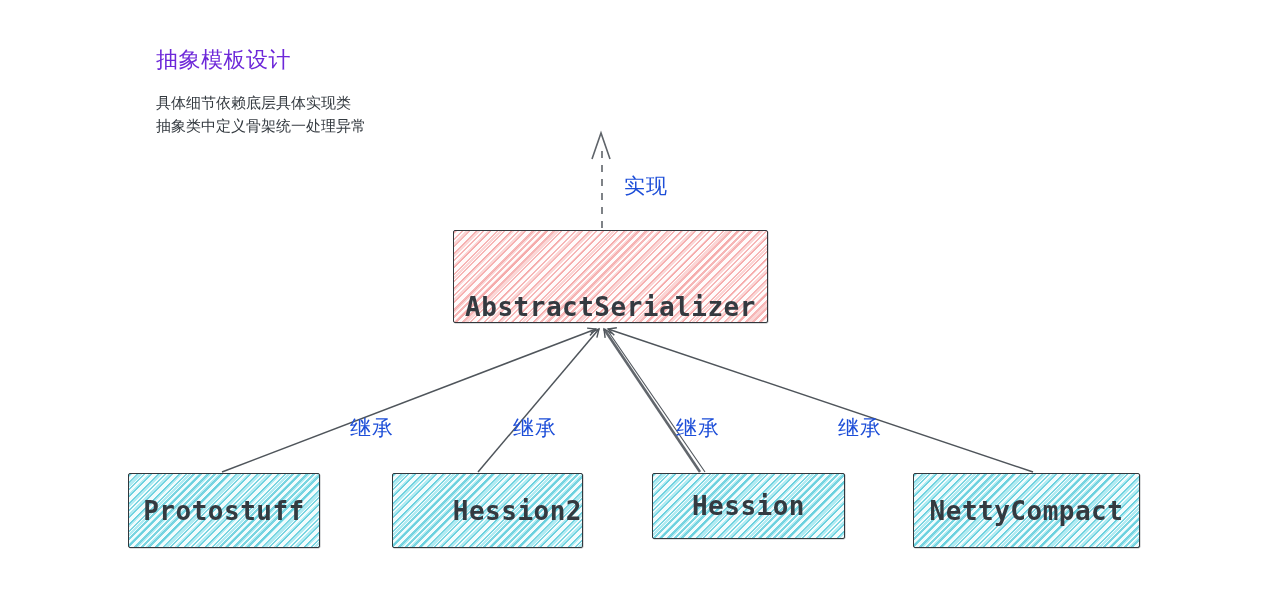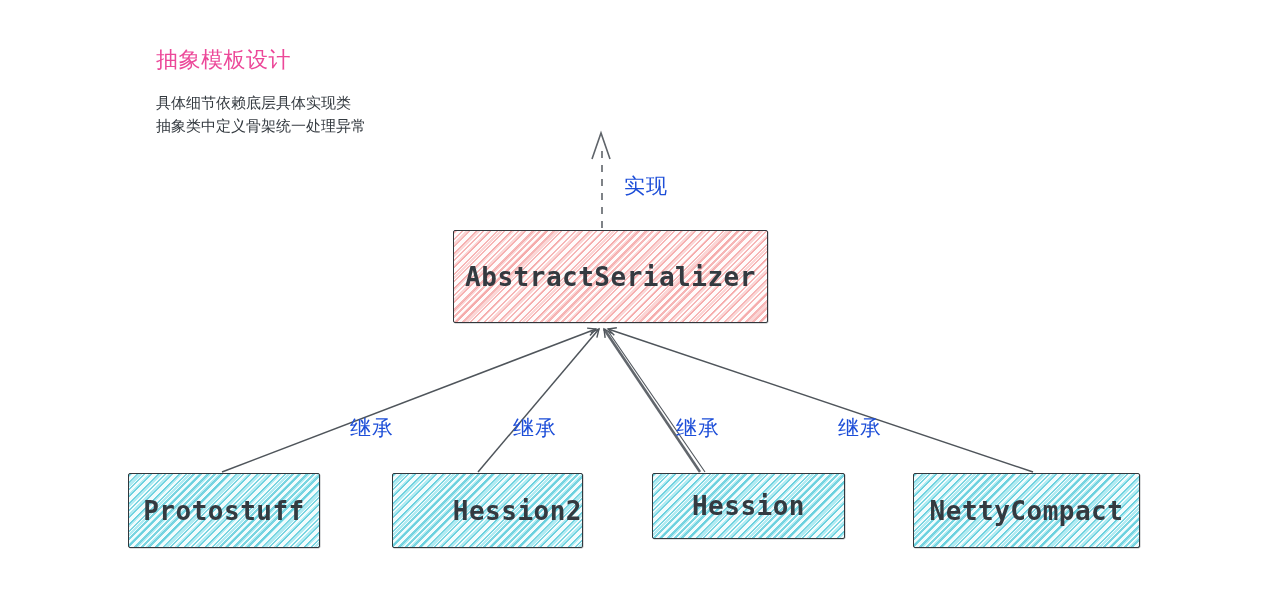--- a/index.html
+++ b/index.html
@@ -17,21 +17,21 @@
     width: 1264px;
     height: 590px;
   }
   
   .heading-title {
     position: absolute;
     left: 156px;
     top: 45px;
     font-size: 22px;
     font-weight: 500;
-    color: #ec4899;
+    color: #6d28d9;
     letter-spacing: 0.5px;
   }
   .heading-sub {
     position: absolute;
     left: 156px;
     top: 91px;
     font-size: 15px;
     line-height: 23px;
     color: #343a40;
   }
@@ -54,20 +54,21 @@
     background:
       repeating-linear-gradient(135deg, rgba(134,183,233,0.75) 0 1.6px, rgba(255,255,255,0) 1.6px 5px),
       repeating-linear-gradient(135deg, rgba(186,219,247,0.8) 0 2.5px, rgba(255,255,255,0) 2.5px 8px),
       #fbfdff;
   }
   .node.red {
     background:
       repeating-linear-gradient(135deg, rgba(243,154,154,0.7) 0 1.6px, rgba(255,255,255,0) 1.6px 5px),
       repeating-linear-gradient(135deg, rgba(250,205,205,0.8) 0 2.5px, rgba(255,255,255,0) 2.5px 8px),
       #fffbfb;
+    align-items: flex-end;
   }
   .node.teal {
     background:
       repeating-linear-gradient(135deg, rgba(84,200,216,0.75) 0 1.7px, rgba(255,255,255,0) 1.7px 5px),
       repeating-linear-gradient(135deg, rgba(165,232,240,0.85) 0 2.5px, rgba(255,255,255,0) 2.5px 7px),
       #f2fcfd;
   }
   #node-serializer        { left: 468px; top: 43px;  width: 287px; height: 74px; font-size: 27px; }
   #node-abstract          { left: 453px; top: 230px; width: 315px; height: 93px; font-size: 26px; }
   #node-protostuff        { left: 128px; top: 473px; width: 192px; height: 75px; font-size: 26px; justify-content: center; }

